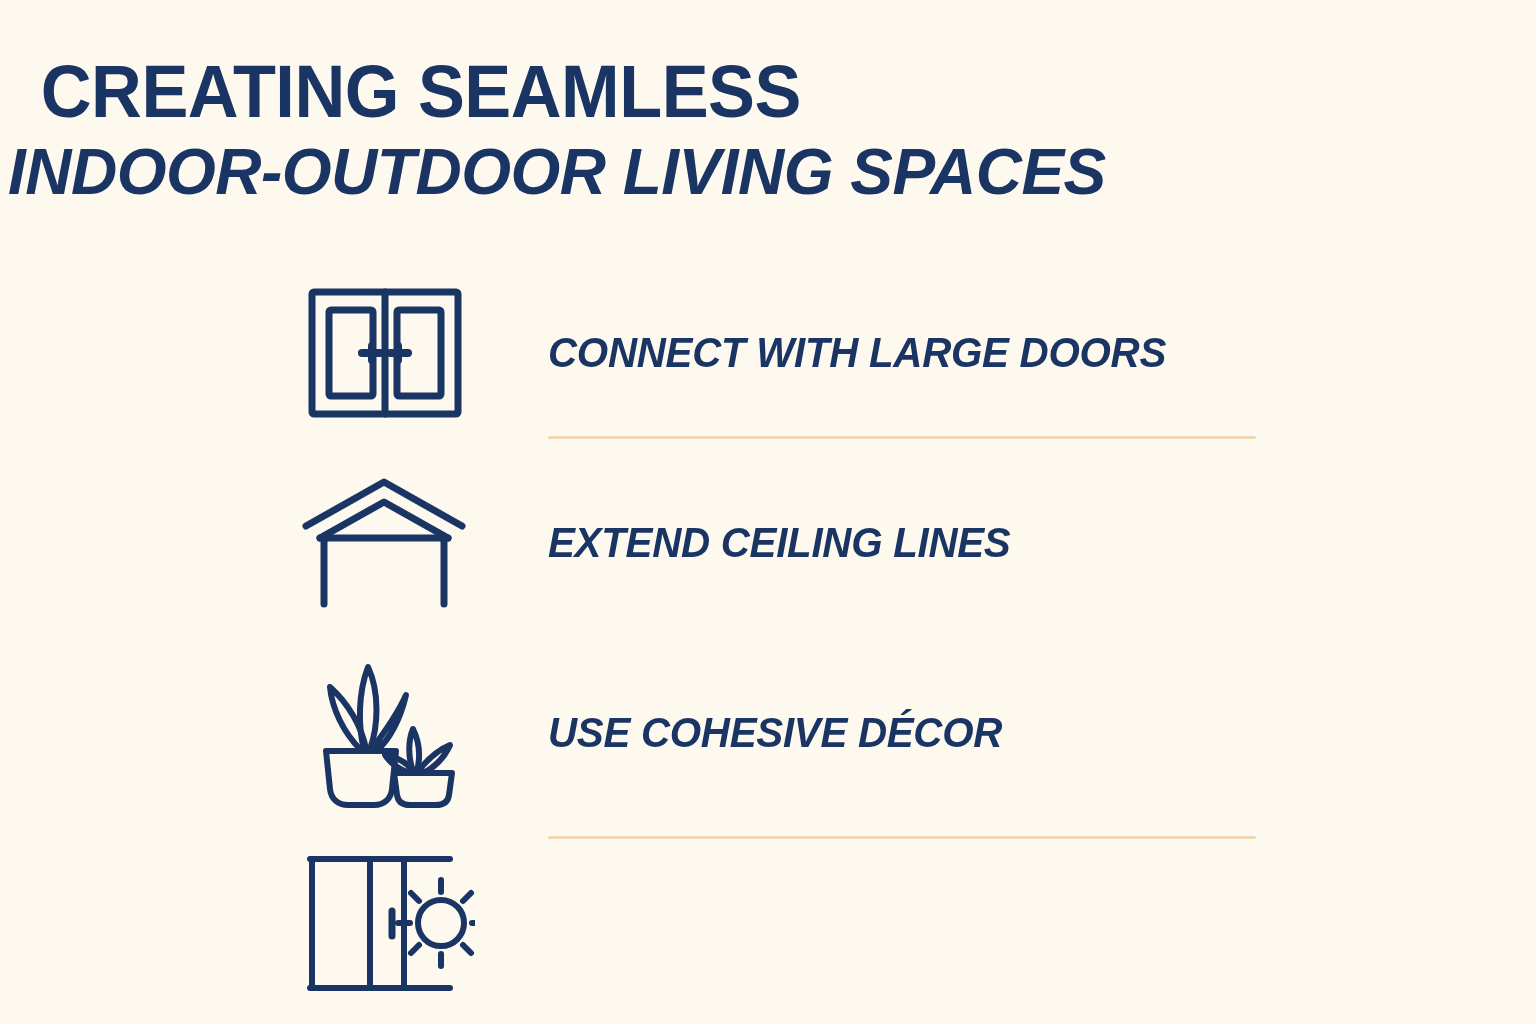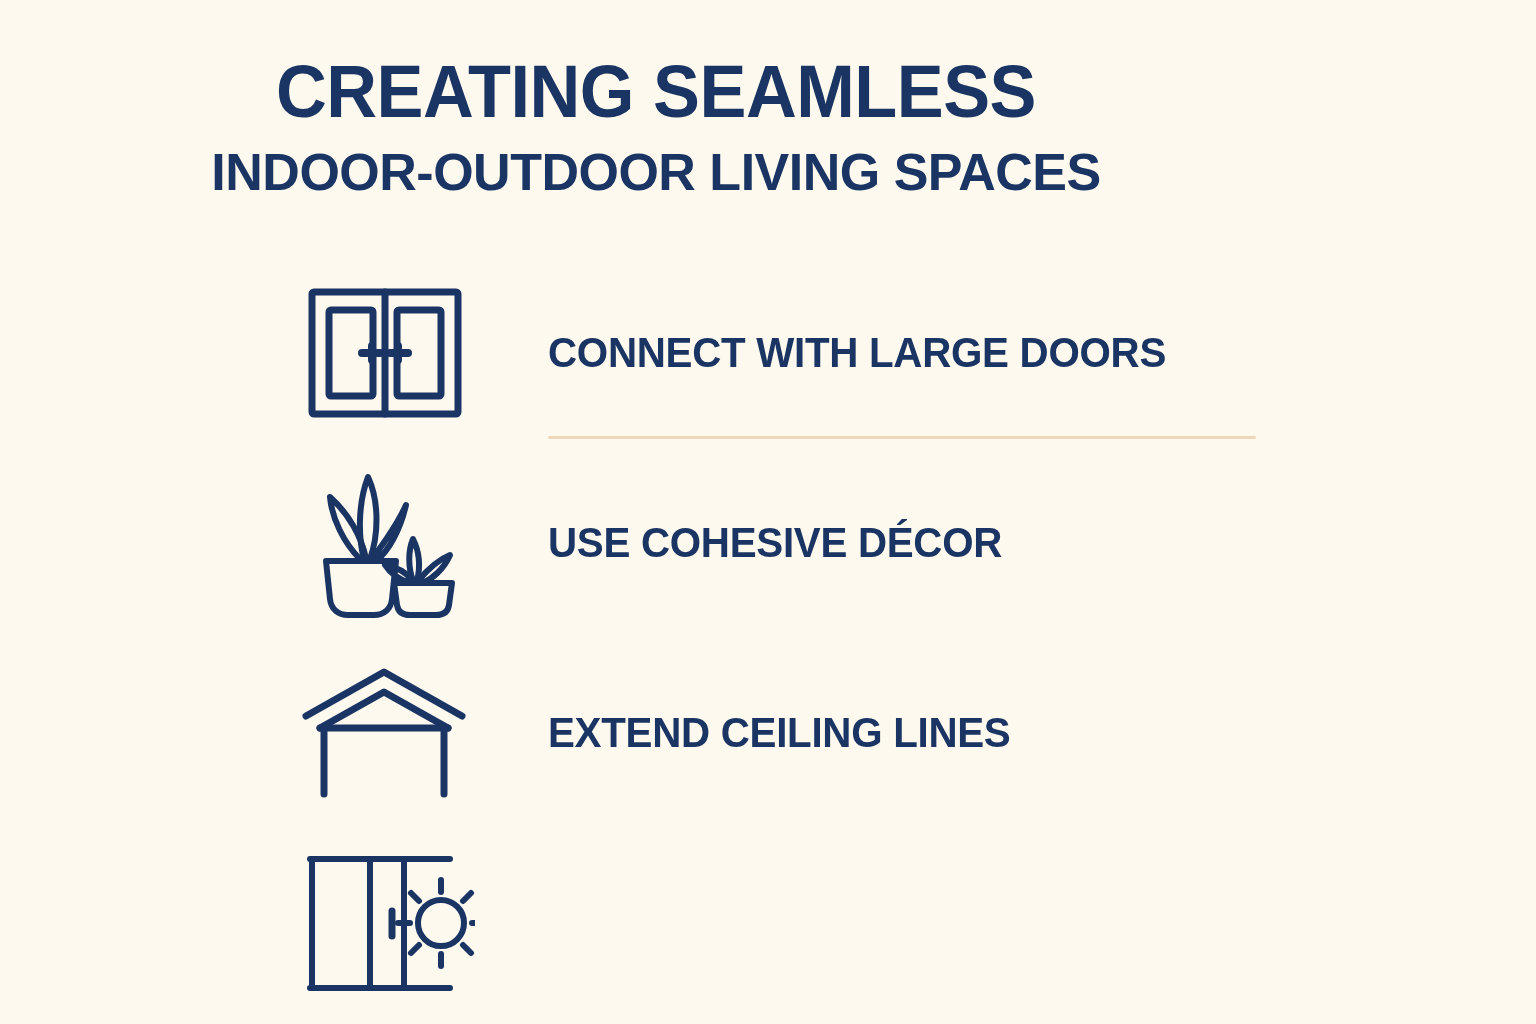--- a/index.html
+++ b/index.html
@@ -17,47 +17,48 @@
     position: relative;
     width: 1536px;
     height: 1024px;
     background: #FDF9EE;
   }
 
   
   .title-block {
     position: absolute;
     top: 52px;
-    left: 0;
+    left: 8px;
     width: 1312px;
-    text-align: center;
   }
   .title-line {
     display: block;
     color: #1A3563;
     font-family: "Liberation Sans", sans-serif;
     font-weight: bold;
     font-size: 74px;
     line-height: 80px;
     letter-spacing: -0.5px;
     transform: scaleX(0.95);
     transform-origin: center center;
     white-space: nowrap;
   }
   .title-line.l2 {
-    font-size: 52px;
+    font-size: 64px;
     transform: scaleX(1.0);
+    font-style: italic;
   }
 
   
   .list {
     position: absolute;
     top: 258px;
     left: 0;
     width: 1536px;
+    font-style: italic;
   }
   .row {
     position: relative;
     height: 190px;
   }
   .row-inner {
     position: absolute;
     left: 0;
     top: 0;
     width: 1536px;
@@ -134,58 +135,58 @@
         <div class="label-cell">
           <span class="row-label">CONNECT WITH LARGE DOORS</span>
         </div>
       </div>
       <div class="divider d1"></div>
     </div>
 
     <div class="row">
       <div class="row-inner">
         <div class="icon-cell">
-          <svg width="170" height="160" viewBox="0 0 170 160" fill="none" stroke="#1A3563" stroke-width="6" stroke-linejoin="round" stroke-linecap="round">
-
-            <path d="M64 96 C 58 74, 58 40, 68 14 C 80 40, 78 74, 70 96 Z"></path>
-            <path d="M60 96 C 44 80, 32 56, 30 34 C 48 50, 62 74, 66 96 Z"></path>
-            <path d="M72 96 C 84 80, 98 60, 106 42 C 100 68, 88 88, 78 96 Z"></path>
-
-            <path d="M26 98 L 96 98 L 92 136 C 91 146, 84 152, 74 152 L 48 152 C 38 152, 31 146, 30 136 Z"></path>
-
-            <path d="M113 118 C 108 104, 108 88, 113 76 C 120 90, 120 106, 117 118 Z"></path>
-            <path d="M118 118 C 128 106, 140 96, 150 92 C 144 106, 132 116, 123 120 Z"></path>
-            <path d="M110 120 C 98 116, 90 110, 85 102 C 97 104, 107 110, 113 118 Z"></path>
-
-            <path d="M94 120 L 152 120 L 149 142 C 148 149, 143 152, 136 152 L 110 152 C 103 152, 98 149, 97 142 Z"></path>
-          </svg>
-        </div>
-        <div class="label-cell">
-          <span class="row-label">USE COHESIVE DÉCOR</span>
-        </div>
-      </div>
-
-    </div>
-
-    <div class="row">
-      <div class="row-inner">
-        <div class="icon-cell">
           <svg width="170" height="150" viewBox="0 0 170 150" fill="none" stroke="#1A3563" stroke-width="7" stroke-linejoin="round" stroke-linecap="round">
             <polyline points="6,58 84,14 162,58"></polyline>
             <polyline points="20,70 84,34 148,70"></polyline>
             <line x1="20" y1="70" x2="148" y2="70"></line>
             <line x1="24" y1="70" x2="24" y2="136"></line>
             <line x1="144" y1="70" x2="144" y2="136"></line>
           </svg>
         </div>
         <div class="label-cell">
           <span class="row-label">EXTEND CEILING LINES</span>
         </div>
       </div>
       <div class="divider d2"></div>
+    </div>
+
+    <div class="row">
+      <div class="row-inner">
+        <div class="icon-cell">
+          <svg width="170" height="160" viewBox="0 0 170 160" fill="none" stroke="#1A3563" stroke-width="6" stroke-linejoin="round" stroke-linecap="round">
+
+            <path d="M64 96 C 58 74, 58 40, 68 14 C 80 40, 78 74, 70 96 Z"></path>
+            <path d="M60 96 C 44 80, 32 56, 30 34 C 48 50, 62 74, 66 96 Z"></path>
+            <path d="M72 96 C 84 80, 98 60, 106 42 C 100 68, 88 88, 78 96 Z"></path>
+
+            <path d="M26 98 L 96 98 L 92 136 C 91 146, 84 152, 74 152 L 48 152 C 38 152, 31 146, 30 136 Z"></path>
+
+            <path d="M113 118 C 108 104, 108 88, 113 76 C 120 90, 120 106, 117 118 Z"></path>
+            <path d="M118 118 C 128 106, 140 96, 150 92 C 144 106, 132 116, 123 120 Z"></path>
+            <path d="M110 120 C 98 116, 90 110, 85 102 C 97 104, 107 110, 113 118 Z"></path>
+
+            <path d="M94 120 L 152 120 L 149 142 C 148 149, 143 152, 136 152 L 110 152 C 103 152, 98 149, 97 142 Z"></path>
+          </svg>
+        </div>
+        <div class="label-cell">
+          <span class="row-label">USE COHESIVE DÉCOR</span>
+        </div>
+      </div>
+
     </div>
 
     <div class="row">
       <div class="row-inner">
         <div class="icon-cell">
           <svg width="175" height="155" viewBox="0 0 175 155" fill="none" stroke="#1A3563" stroke-width="6" stroke-linejoin="round" stroke-linecap="round">
 
             <line x1="10" y1="13" x2="150" y2="13"></line>
             <line x1="10" y1="142" x2="150" y2="142"></line>
 

